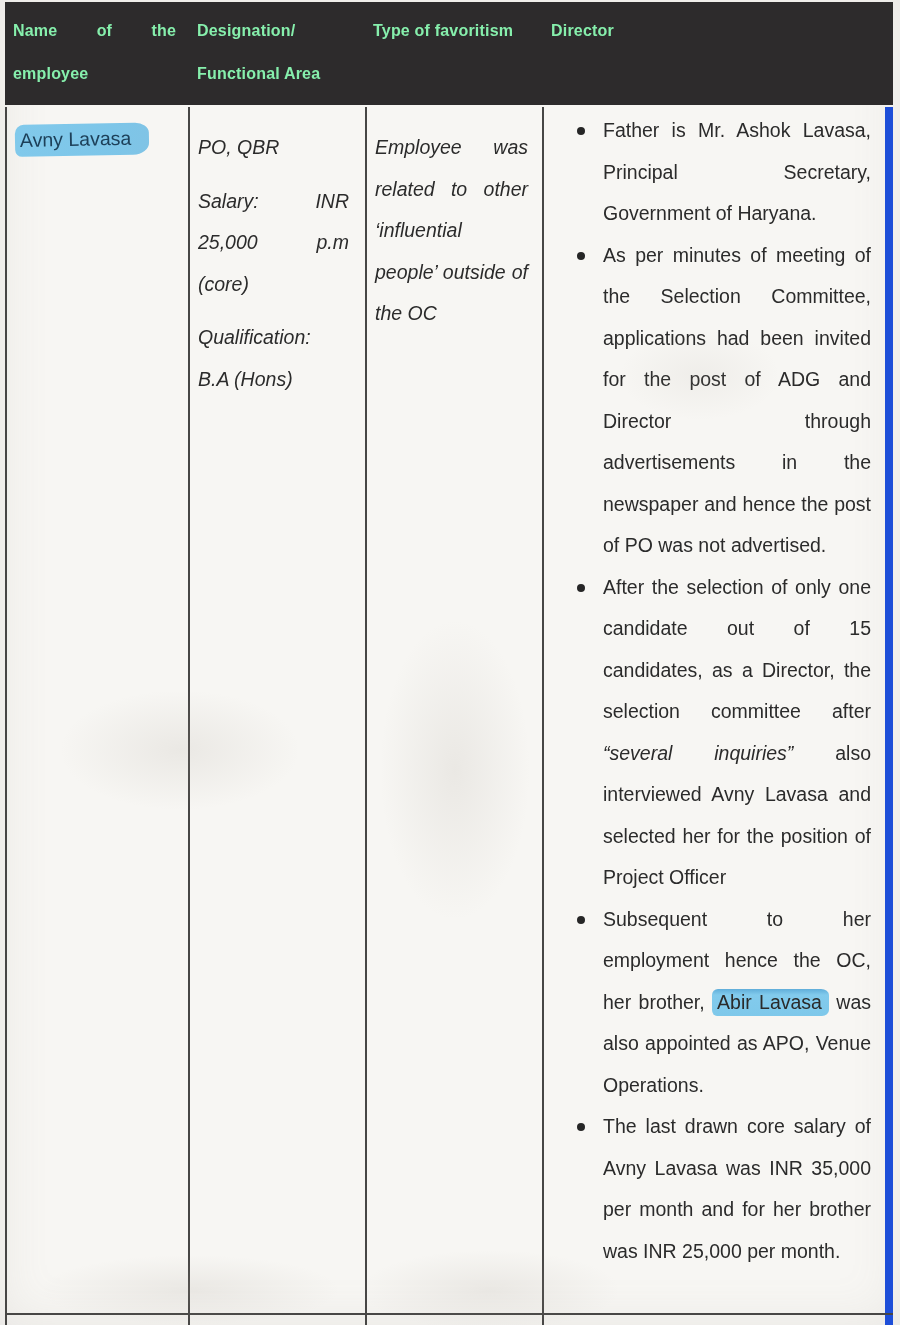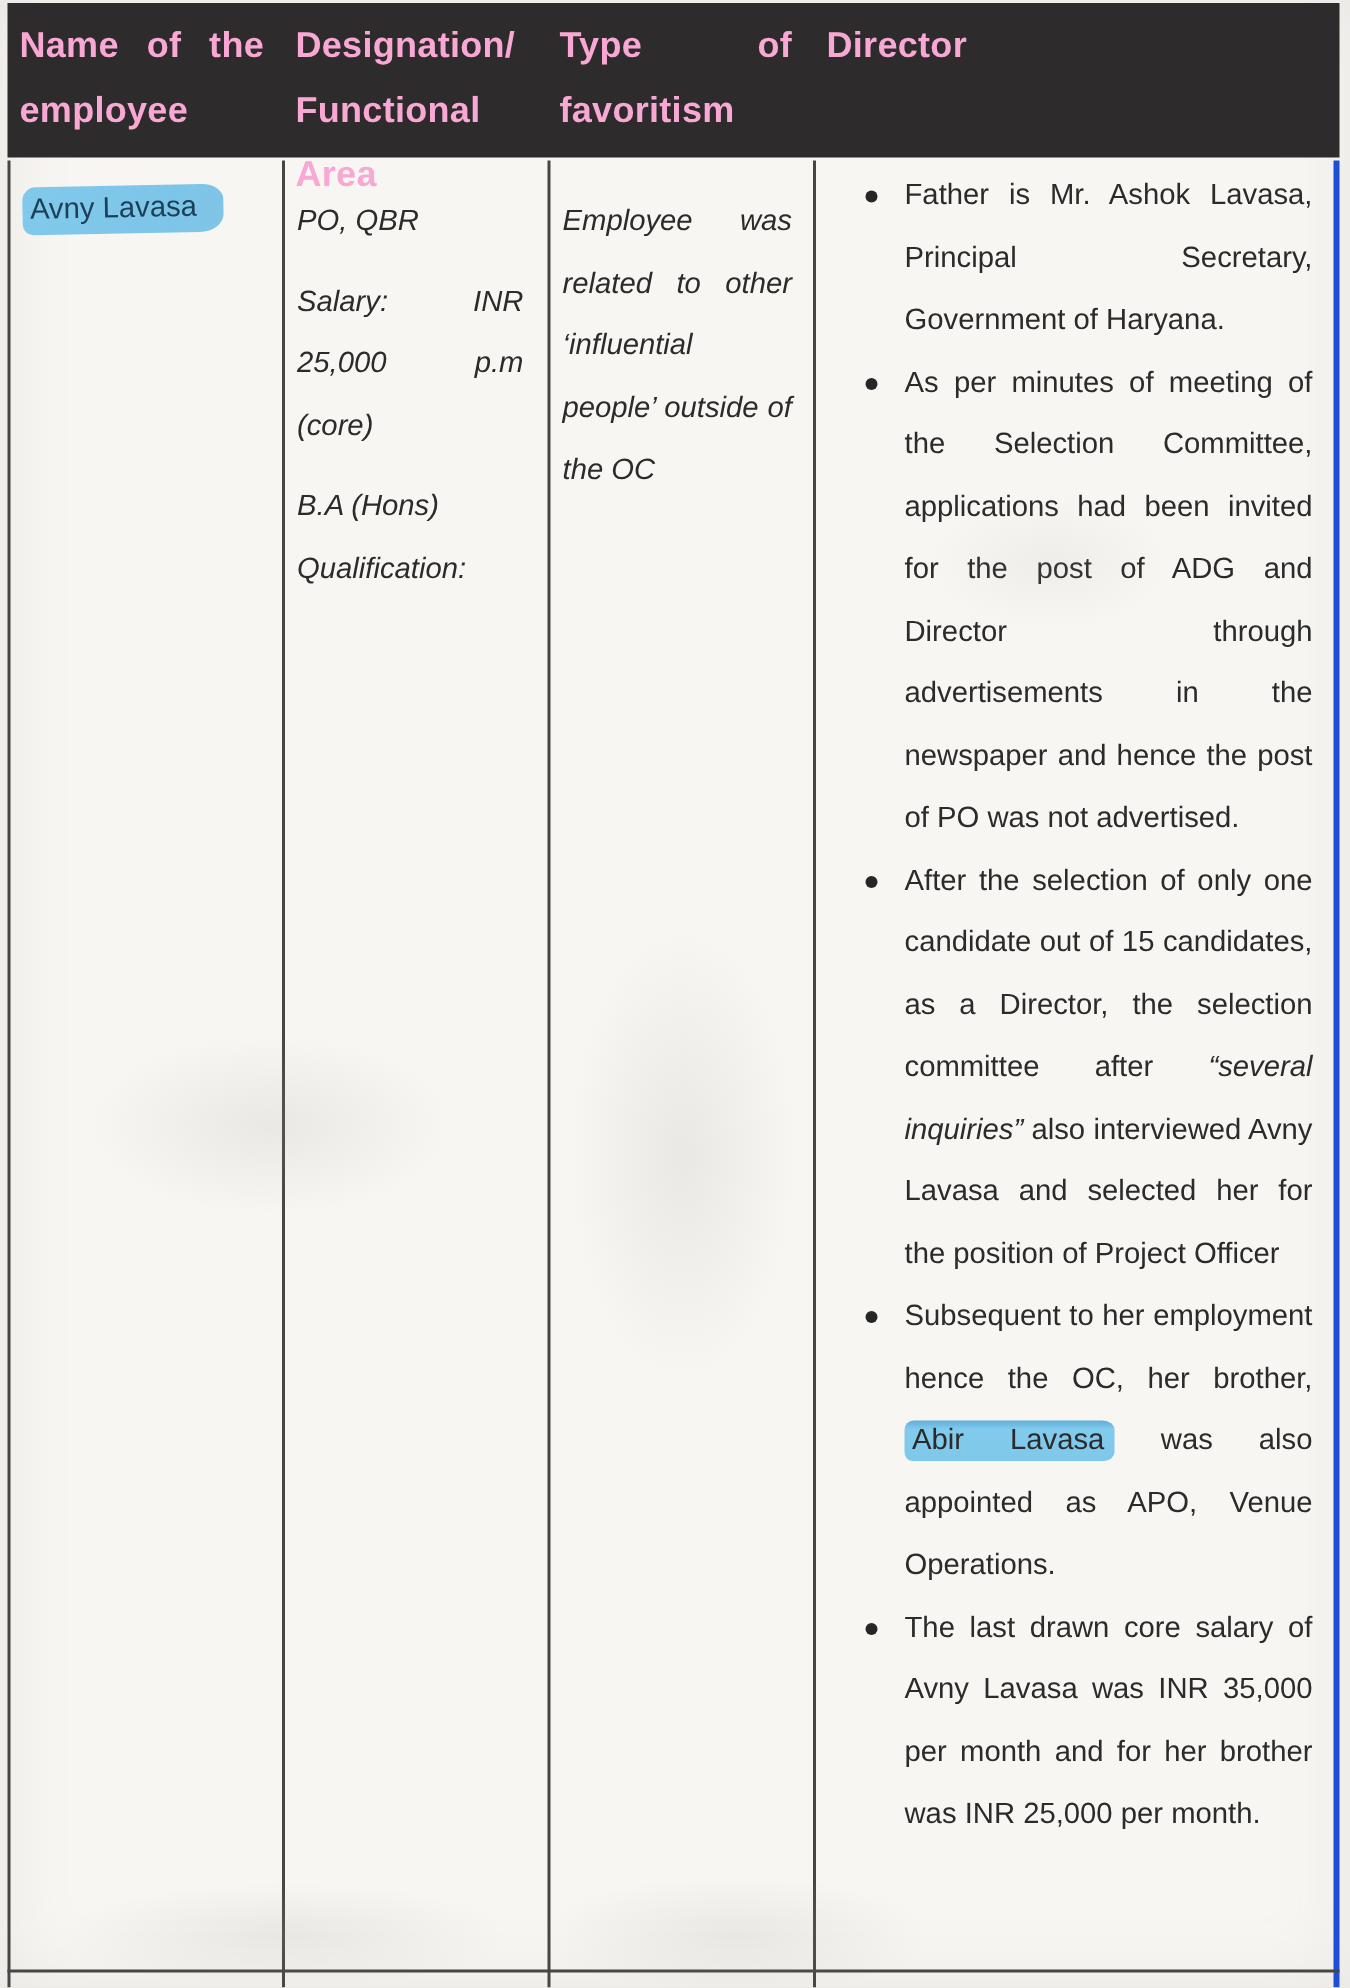--- a/index.html
+++ b/index.html
@@ -27,22 +27,22 @@
     top: 2px;
     width: 888px;
     height: 103px;
     background: #2d2b2c;
     display: grid;
     grid-template-columns: 183px 177px 177px 351px;
     box-sizing: border-box;
     padding-top: 7px;
   }
   .hcell {
-    color: #f9a8d4;
-    font-size: 24px;
+    color: #86efac;
+    font-size: 16px;
     font-weight: bold;
     line-height: 43px;
     text-align: justify;
     text-align-last: left;
     box-sizing: border-box;
     letter-spacing: 0.2px;
   }
   .hc1 { padding: 0 12px 0 8px; }
   .hc2 { padding: 0 12px 0 9px; }
   .hc3 { padding: 0 14px 0 8px; }
@@ -60,21 +60,21 @@
   }
   .cell {
     box-sizing: border-box;
     border-left: 2px solid #474645;
     font-size: 19.5px;
     line-height: 41.5px;
     color: #2b2b2b;
     text-align: justify;
     text-align-last: left;
   }
-  .cell.c4 { border-right: 4px solid #1d4ed8; }
+  .cell.c4 { border-right: 8px solid #1d4ed8; }
   .bottom-rule {
     position: absolute;
     left: 5px;
     top: 1313px;
     width: 888px;
     height: 2px;
     background: #474645;
   }
 
   .c1 { padding: 13px 10px 0 8px; }
@@ -153,22 +153,22 @@
 
   <div class="body-grid">
 
     <div class="cell c1">
       <span class="hl-avny"><span>Avny Lavasa</span></span>
     </div>
 
     <div class="cell c2">
       <p>PO, QBR</p>
       <p>Salary: INR 25,000 p.m (core)</p>
+      <p class="m0">Qualification:</p>
       <p class="m0">B.A (Hons)</p>
-      <p class="m0">Qualification:</p>
     </div>
 
     <div class="cell c3">
       <p>Employee was related to other ‘influential people’ outside of the OC</p>
     </div>
 
     <div class="cell c4">
       <ul>
         <li><span>Father is Mr. Ashok Lavasa, Principal Secretary, Government of Haryana.</span></li>
         <li><span>As per minutes of meeting of the Selection Committee, applications had been invited for the post of ADG and Director through advertisements in the newspaper and hence the post of PO was not advertised.</span></li>

